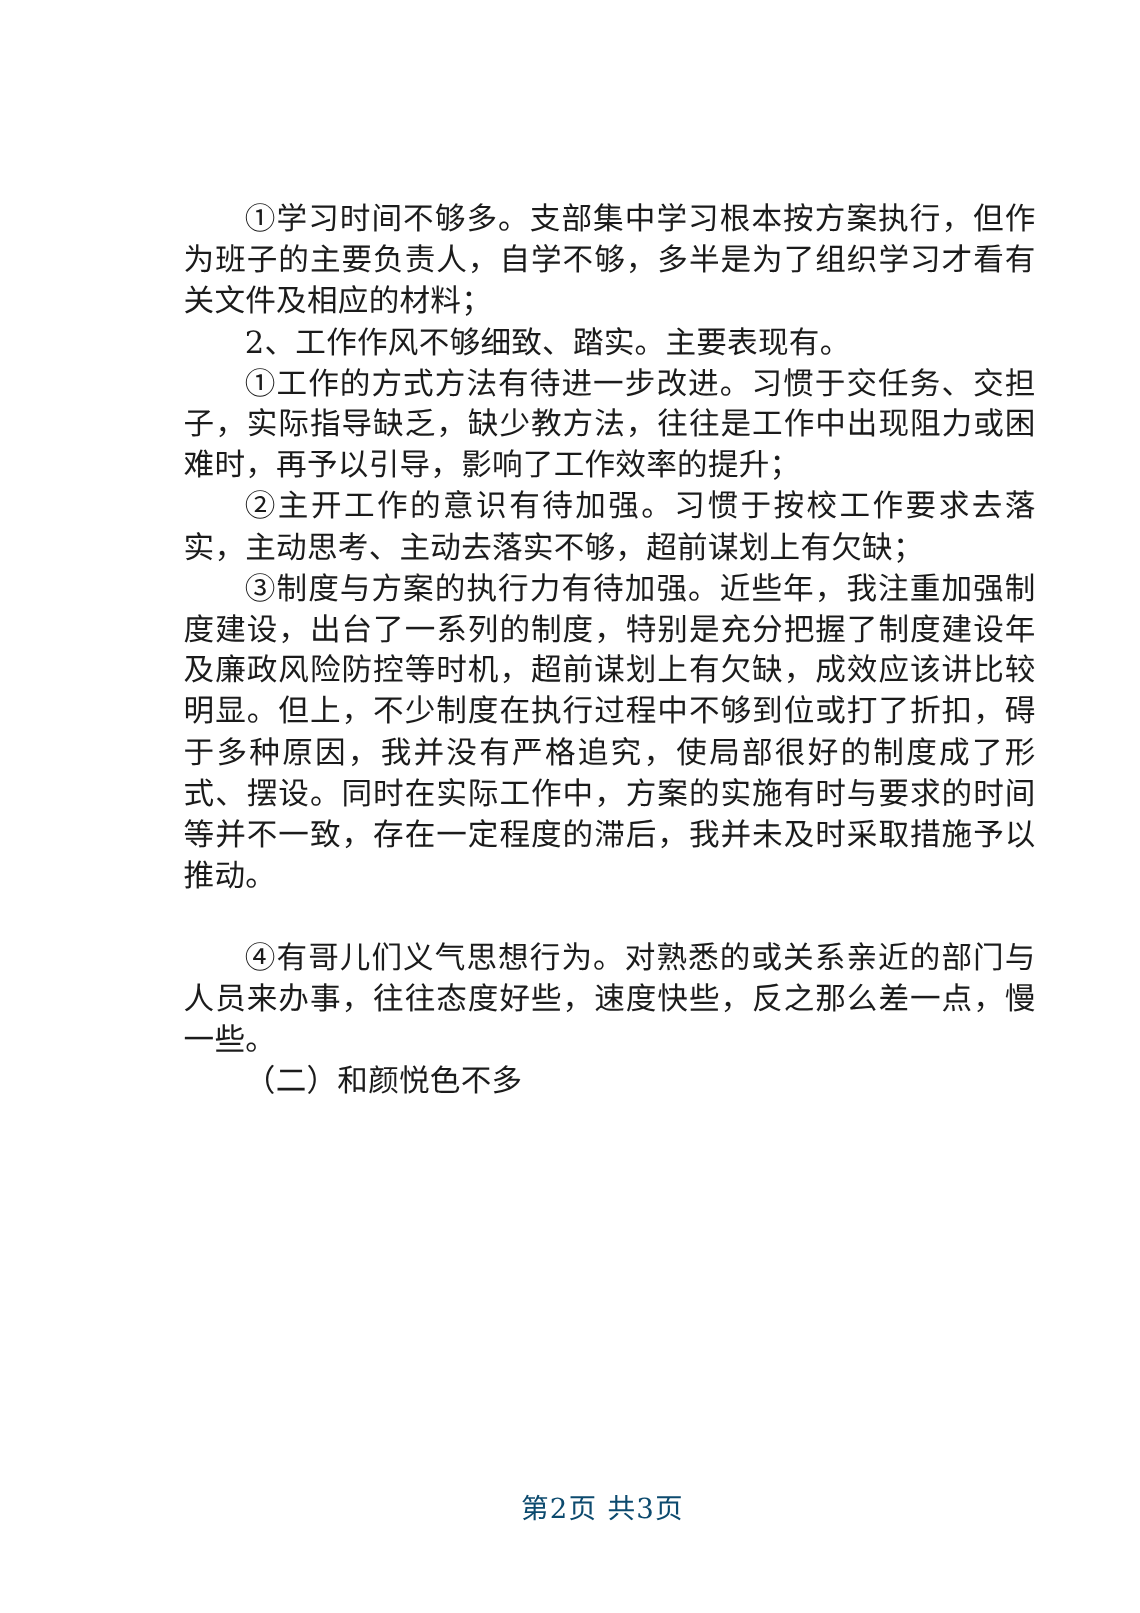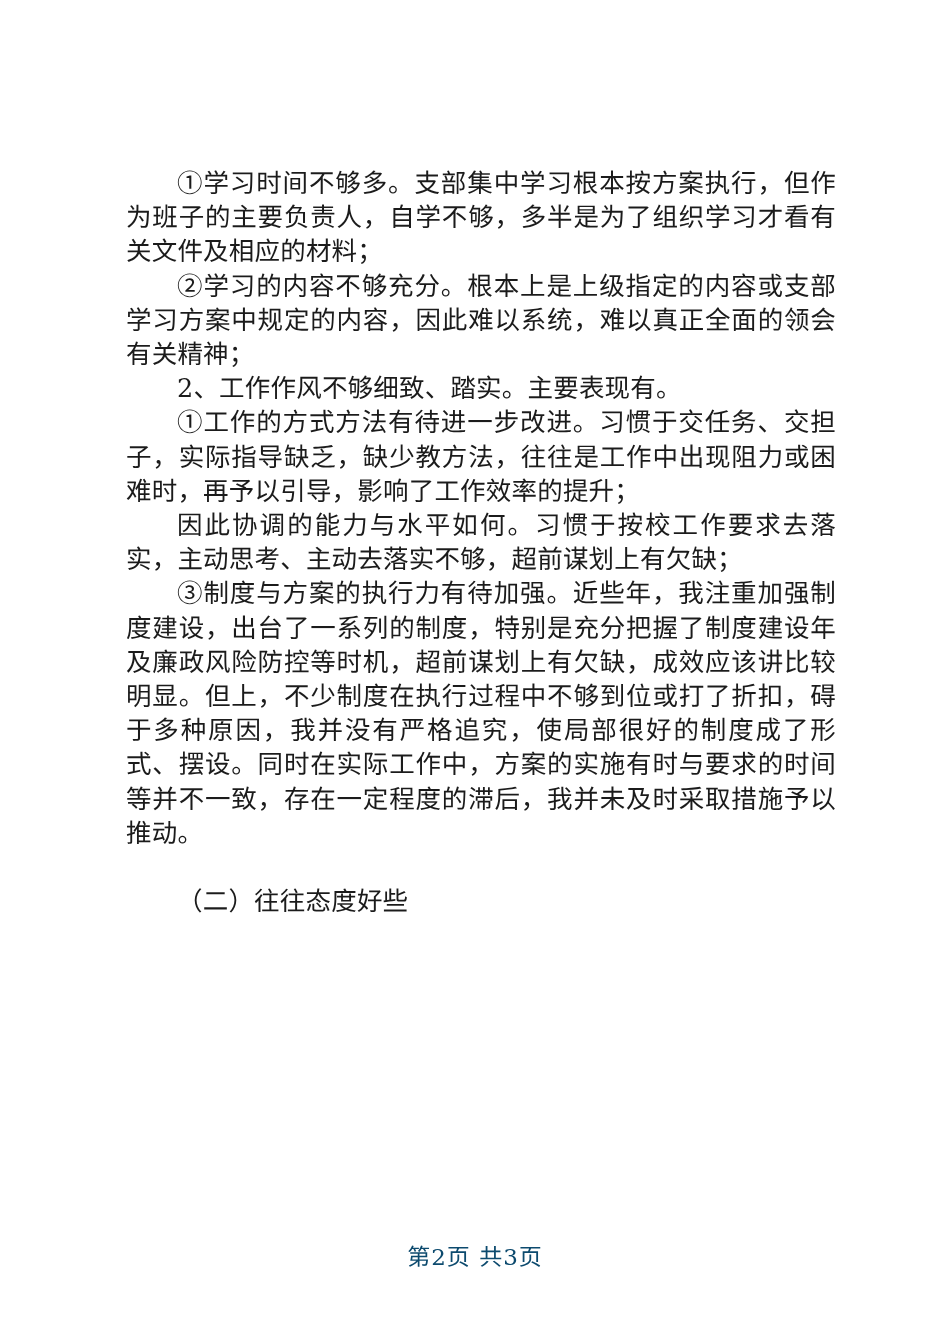--- a/index.html
+++ b/index.html
@@ -13,20 +13,21 @@
     font-family: "DejaVu Sans", sans-serif;
   }
 
   .page {
     position: relative;
     width: 878px;
     height: 1344px;
     background: #ffffff;
     overflow: hidden;
     box-sizing: border-box;
+    margin-left: 27px;
   }
 
   
   .doc-body {
     position: absolute;
     left: 126px;
     top: 166px;
     width: 710px;
   }
 
@@ -63,27 +64,27 @@
   }
 </style>
 </head>
 <body>
 
 <div class="page">
 
   <div class="doc-body">
 
     <p class="para">①学习时间不够多。支部集中学习根本按方案执行，但作为班子的主要负责人，自学不够，多半是为了组织学习才看有关文件及相应的材料；</p>
-    <p class="para">②学习的内容不够充分。根本上是上级指定的内容或支部学习方案中规定的内容，因此难以系统，难以真正全面的领会有关精神；</p>
     <p class="para">2、工作作风不够细致、踏实。主要表现有。</p>
     <p class="para">①工作的方式方法有待进一步改进。习惯于交任务、交担子，实际指导缺乏，缺少教方法，往往是工作中出现阻力或困难时，再予以引导，影响了工作效率的提升；</p>
-    <p class="para">因此协调的能力与水平如何。习惯于按校工作要求去落实，主动思考、主动去落实不够，超前谋划上有欠缺；</p>
+    <p class="para">②主开工作的意识有待加强。习惯于按校工作要求去落实，主动思考、主动去落实不够，超前谋划上有欠缺；</p>
     <p class="para">③制度与方案的执行力有待加强。近些年，我注重加强制度建设，出台了一系列的制度，特别是充分把握了制度建设年及廉政风险防控等时机，超前谋划上有欠缺，成效应该讲比较明显。但上，不少制度在执行过程中不够到位或打了折扣，碍于多种原因，我并没有严格追究，使局部很好的制度成了形式、摆设。同时在实际工作中，方案的实施有时与要求的时间等并不一致，存在一定程度的滞后，我并未及时采取措施予以推动。</p>
 
     <div class="blank-line"></div>
 
-    <p class="para">（二）往往态度好些</p>
+    <p class="para">④有哥儿们义气思想行为。对熟悉的或关系亲近的部门与人员来办事，往往态度好些，速度快些，反之那么差一点，慢一些。</p>
+    <p class="para">（二）和颜悦色不多</p>
 
   </div>
 
   <div class="page-footer">第2页 共3页</div>
 
 </div>
 
 </body></html>

